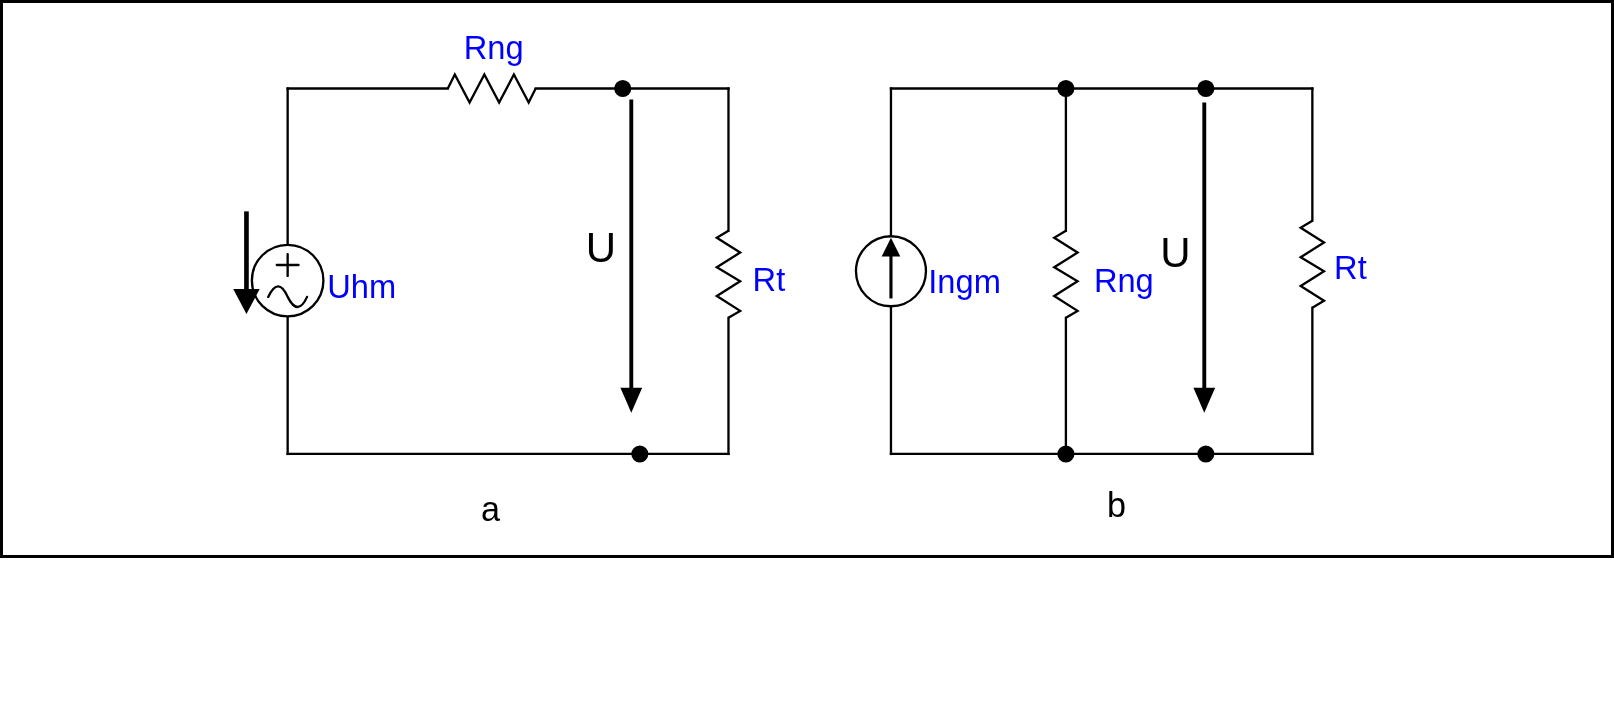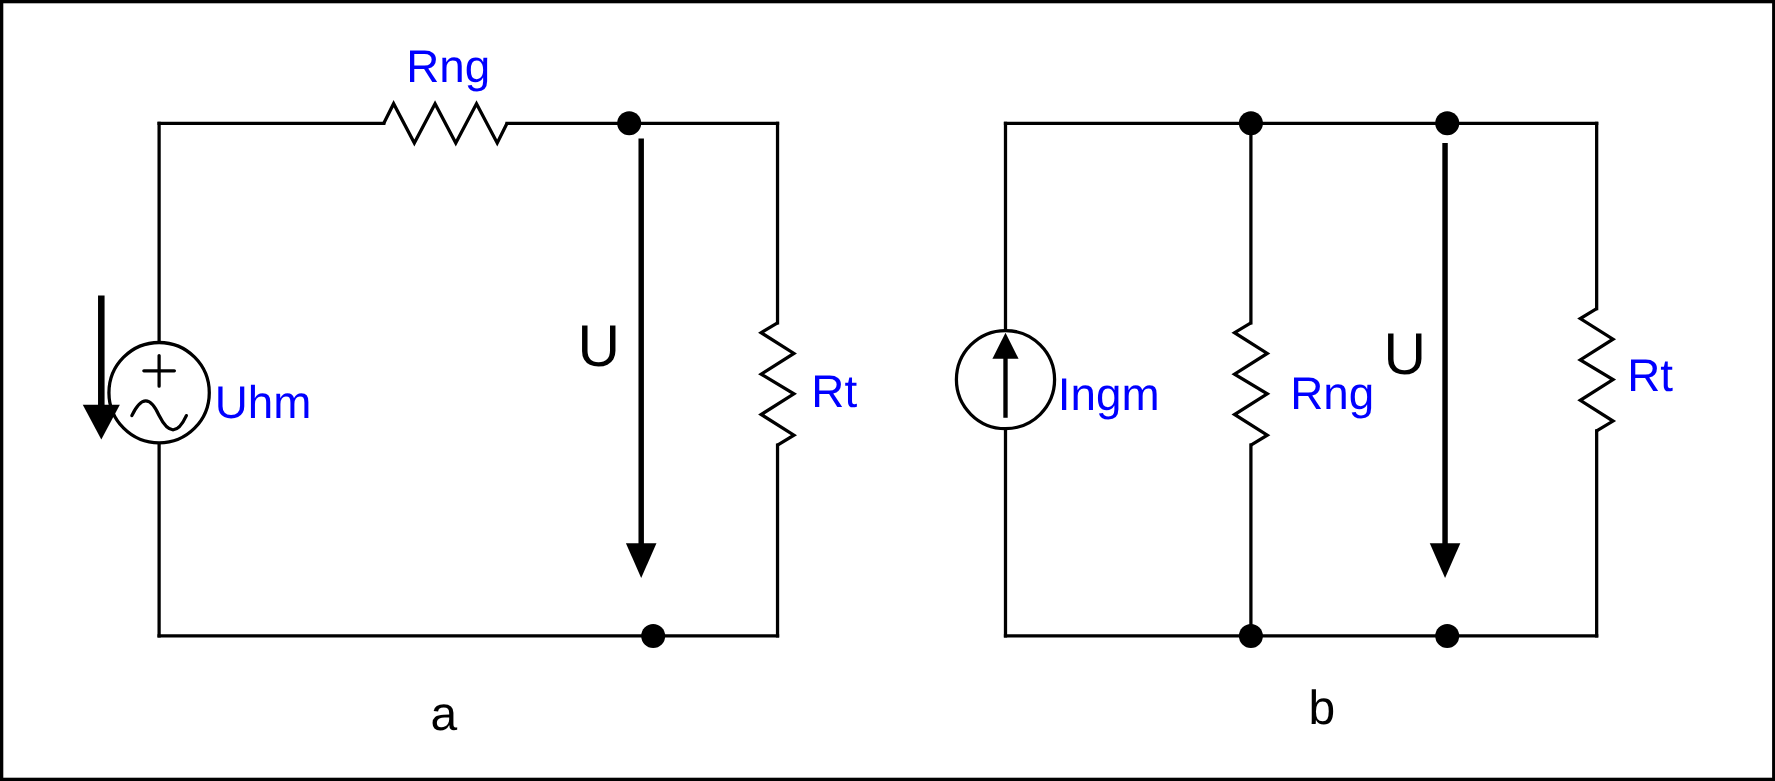--- a/index.html
+++ b/index.html
@@ -1,19 +1,19 @@
 <!DOCTYPE html>
 <html><head>
 <meta charset="utf-8">
 <style>
   html, body { margin: 0; padding: 0; background: #ffffff; }
   #frame {
     position: relative;
     width: 1614px;
-    height: 710px;
+    height: 558px;
     box-sizing: border-box;
     border: 3px solid #000000;
     background: #ffffff;
     overflow: hidden;
   }
   svg { display: block; width: 100%; height: 100%; }
   .wire   { stroke: #000000; stroke-width: 3; fill: none; stroke-linecap: square; }
   .zigzag { stroke: #000000; stroke-width: 3; fill: none; stroke-linejoin: miter; }
   .dot    { fill: #000000; stroke: none; }
   .src-circle { fill: #ffffff; stroke: #000000; stroke-width: 3; }

